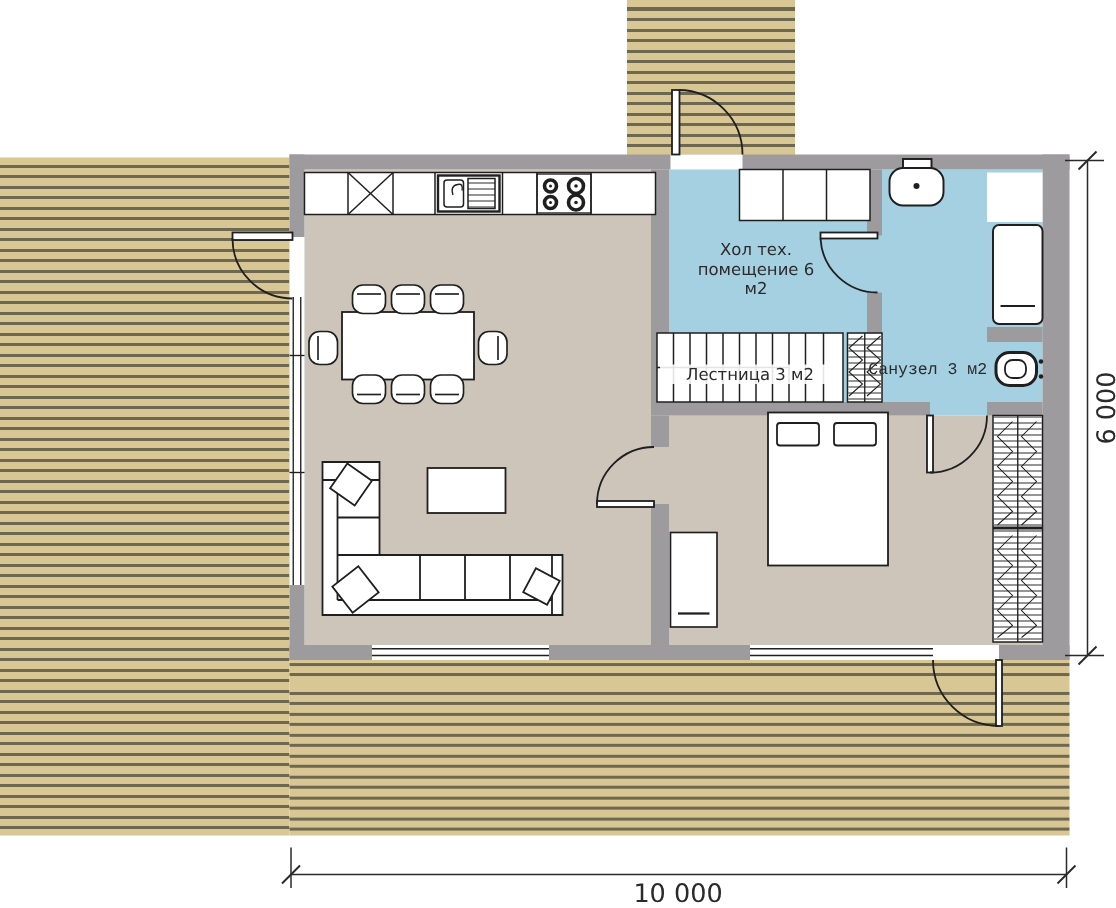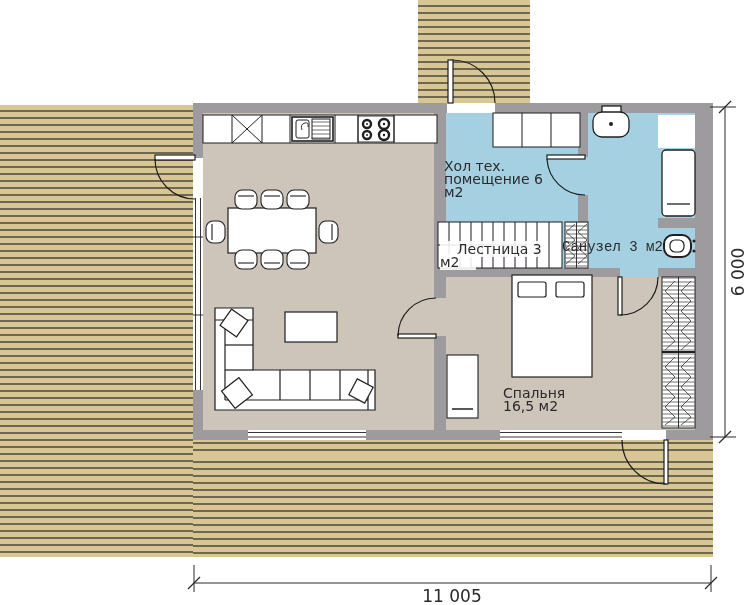--- a/index.html
+++ b/index.html
@@ -9,21 +9,21 @@
   html,body{margin:0;padding:0;background:var(--paper);}
   #plan{position:relative;width:744px;height:605px;background:var(--paper);overflow:hidden;
         font-family:"DejaVu Sans","Liberation Sans",sans-serif;}
   .abs{position:absolute;}
   .deck{background-image:repeating-linear-gradient(to bottom,
         var(--deck) 0px,var(--deck) 5px,var(--deck_stripe) 5px,var(--deck_stripe) 7px);}
   .wall{background:var(--wall);}
   .floor{background:var(--floor);}
   .wet{background:var(--wet);}
   .open{background:var(--paper);}
-  .label{position:absolute;color:#2b2b2b;font-size:14px;line-height:13px;}
+  .label{position:absolute;text-align:center;color:#2b2b2b;font-size:11px;line-height:13px;}
   .dimtext{position:absolute;text-align:center;color:var(--dim);font-size:17px;}
   .stairs-label-bg{background:rgba(255,255,255,0.88);padding:0 17px;}
   svg{position:absolute;left:0;top:0;}
 </style>
 </head>
 <body>
 
 <div id="plan">
 
   <div class="abs deck" style="left:418px;top:0;width:112px;height:105px;"></div>
@@ -257,21 +257,17 @@
     <div>Хол тех.</div>
     <div>помещение 6</div>
     <div>м2</div>
   </div>
   <div class="label" style="left:440px;top:243px;width:120px;">
     <span class="stairs-label-bg">Лестница 3 м2</span>
   </div>
   <div class="label" style="left:562px;top:241px;width:113px;font-family:Liberation Mono, monospace;">
     <span>Санузел 3 м2</span>
   </div>
-  <div class="label" style="left:503px;top:387px;width:120px;">
-    <div>Спальня</div>
-    <div>16,5 м2</div>
-  </div>
-
-  <div class="dimtext" style="left:392px;top:586px;width:120px;">11 005</div>
+
+  <div class="dimtext" style="left:392px;top:586px;width:120px;">10 000</div>
   <div class="dimtext" style="left:698px;top:262px;width:80px;transform:rotate(-90deg);">6 000</div>
 
 </div>
 
 </body></html>

